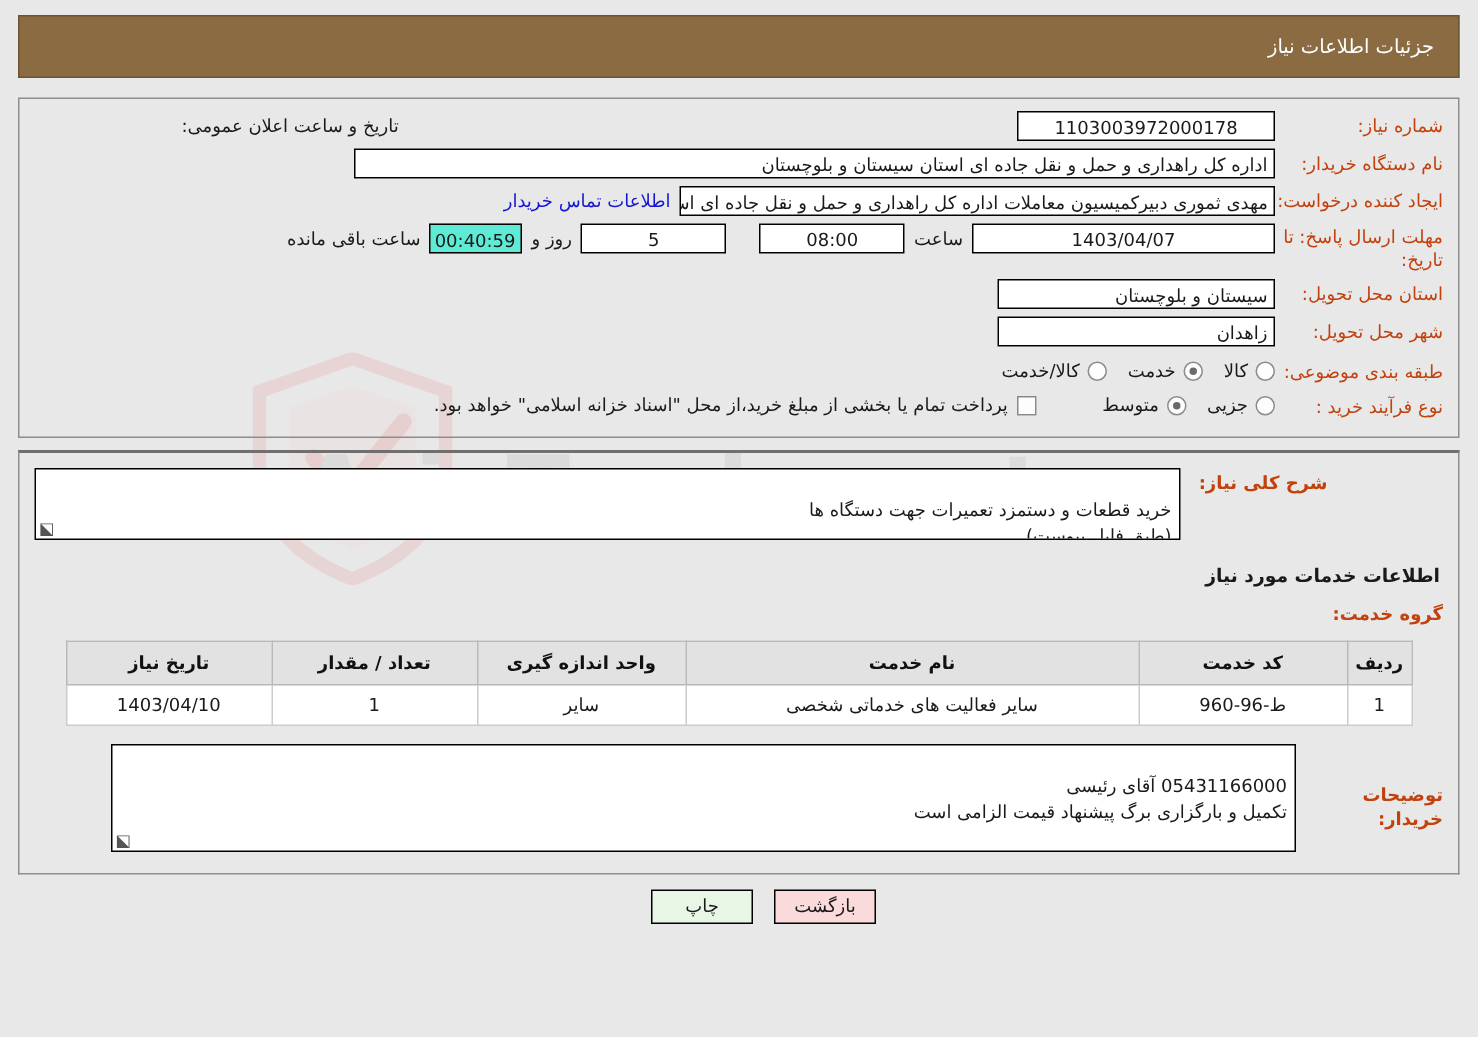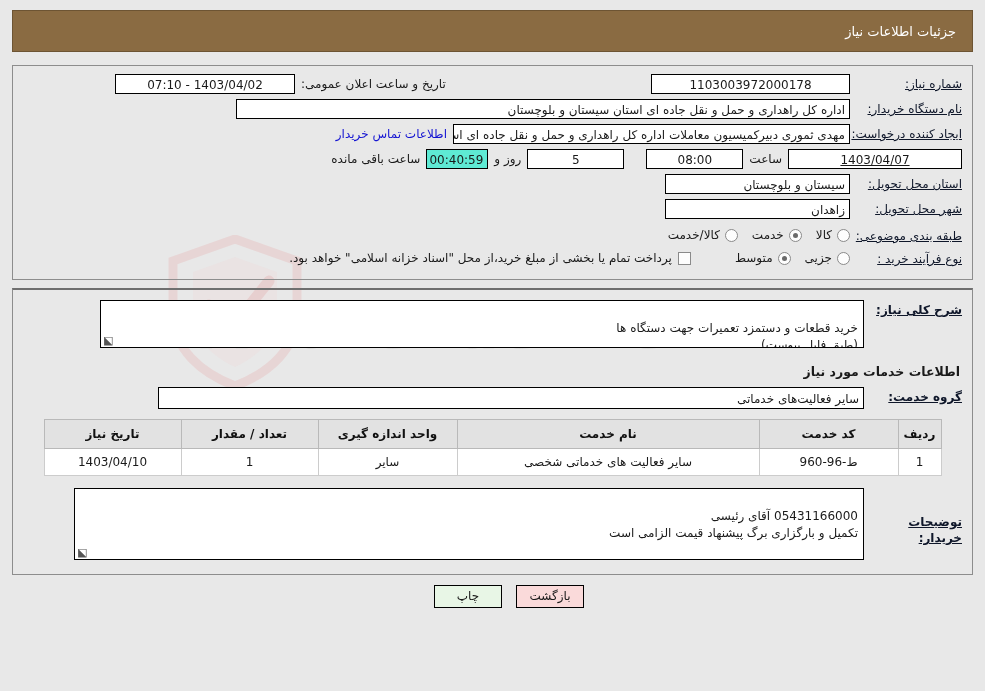--- a/index.html
+++ b/index.html
@@ -86,22 +86,21 @@
     justify-content: flex-start;
     margin-bottom: 5px;
   }
   .lbl {
     width: 112px;
     flex: 0 0 112px;
     text-align: right;
     font-size: 12px;
     line-height: 16px;
     padding-top: 2px;
-    color: #0f172a;
-    text-decoration: underline;
+    color: #c2410c;
   }
   .lbl.two-line { line-height: 15px; }
 
   .fld {
     border: 1px solid #000;
     background: #ffffff;
     height: 20px;
     line-height: 20px;
     font-size: 12px;
     padding: 0 4px;
@@ -123,25 +122,25 @@
   .link {
     color: #1414d2;
     font-size: 12px;
     line-height: 20px;
     white-space: nowrap;
     cursor: pointer;
     padding: 0 6px;
   }
 
   
-  .w-need     { width: 199px; }
+  .w-need     { width: 172px; }
   .w-date     { width: 180px; }
   .w-org      { width: 614px; padding-left: 36px; }
   .w-creator  { width: 397px; }
-  .w-resp     { width: 174px; text-decoration: underline; }
+  .w-resp     { width: 202px; }
   .w-hour     { width: 97px; }
   .w-days     { width: 97px; }
   .w-remain   { width: 62px; }
   .w-prov     { width: 185px; }
   .w-city     { width: 185px; }
 
   
   .radio-group { display: flex; align-items: center; }
   .radio-item {
     display: flex;
@@ -276,36 +275,36 @@
     <div class="banner-title">جزئیات اطلاعات نیاز</div>
   </div>
 
   <div class="panel">
 
     <div class="row">
       <div class="lbl">شماره نیاز:</div>
       <div class="fld w-need">1103003972000178</div>
       <div style="flex:1"></div>
       <div class="inline-lbl">تاریخ و ساعت اعلان عمومی:</div>
-      <div class="fld w-date">1403/04/02 - 07:10</div>
       <div style="width:92px"></div>
     </div>
 
     <div class="row">
       <div class="lbl">نام دستگاه خریدار:</div>
       <div class="fld w-org right">اداره کل راهداری و حمل و نقل جاده ای استان سیستان و بلوچستان</div>
     </div>
 
     <div class="row">
       <div class="lbl">ایجاد کننده درخواست:</div>
       <div class="fld w-creator right">مهدی ثموری دبیرکمیسیون معاملات اداره کل راهداری و حمل و نقل جاده ای است</div>
       <div class="link">اطلاعات تماس خریدار</div>
     </div>
 
     <div class="row">
+      <div class="lbl two-line">مهلت ارسال پاسخ: تا تاریخ:</div>
       <div class="fld w-resp">1403/04/07</div>
       <div class="inline-lbl">ساعت</div>
       <div class="fld w-hour">08:00</div>
       <div style="width:22px"></div>
       <div class="fld w-days">5</div>
       <div class="inline-lbl">روز و</div>
       <div class="fld w-remain khaki">00:40:59</div>
       <div class="inline-lbl">ساعت باقی مانده</div>
     </div>
 
@@ -353,34 +352,33 @@
       <div style="display:flex;align-items:center;margin-left:34px;">
         <span class="chk"></span>
         <span class="chk-text">پرداخت تمام یا بخشی از مبلغ خرید،از محل "اسناد خزانه اسلامی" خواهد بود.</span>
       </div>
     </div>
 
   </div>
 
   <div class="panel2">
 
-    <div class="row" style="margin-bottom:16px;">
+    <div class="row" style="margin-bottom:16px;justify-content:flex-end;">
       <div class="lbl bold-lbl" style="width:98px;flex:0 0 98px;">شرح کلی نیاز:</div>
       <div class="ta" style="width:764px;height:48px;white-space:pre-line;">
         <span>خرید قطعات و دستمزد تعمیرات جهت دستگاه ها
 (طبق فایل پیوست)</span>
         <span class="grip">◪</span>
       </div>
     </div>
 
     <div class="section-title">اطلاعات خدمات مورد نیاز</div>
 
     <div class="row" style="margin-bottom:2px;">
       <div class="lbl bold-lbl" style="width:98px;flex:0 0 98px;">گروه خدمت:</div>
-      <div class="fld right" style="width:706px;height:22px;line-height:22px;">سایر فعالیت‌های خدماتی</div>
     </div>
 
     <table class="grid">
       <thead>
         <tr>
           <th style="width:34px">ردیف</th>
           <th style="width:130px">کد خدمت</th>
           <th>نام خدمت</th>
           <th style="width:130px">واحد اندازه گیری</th>
           <th style="width:128px">تعداد / مقدار</th>

